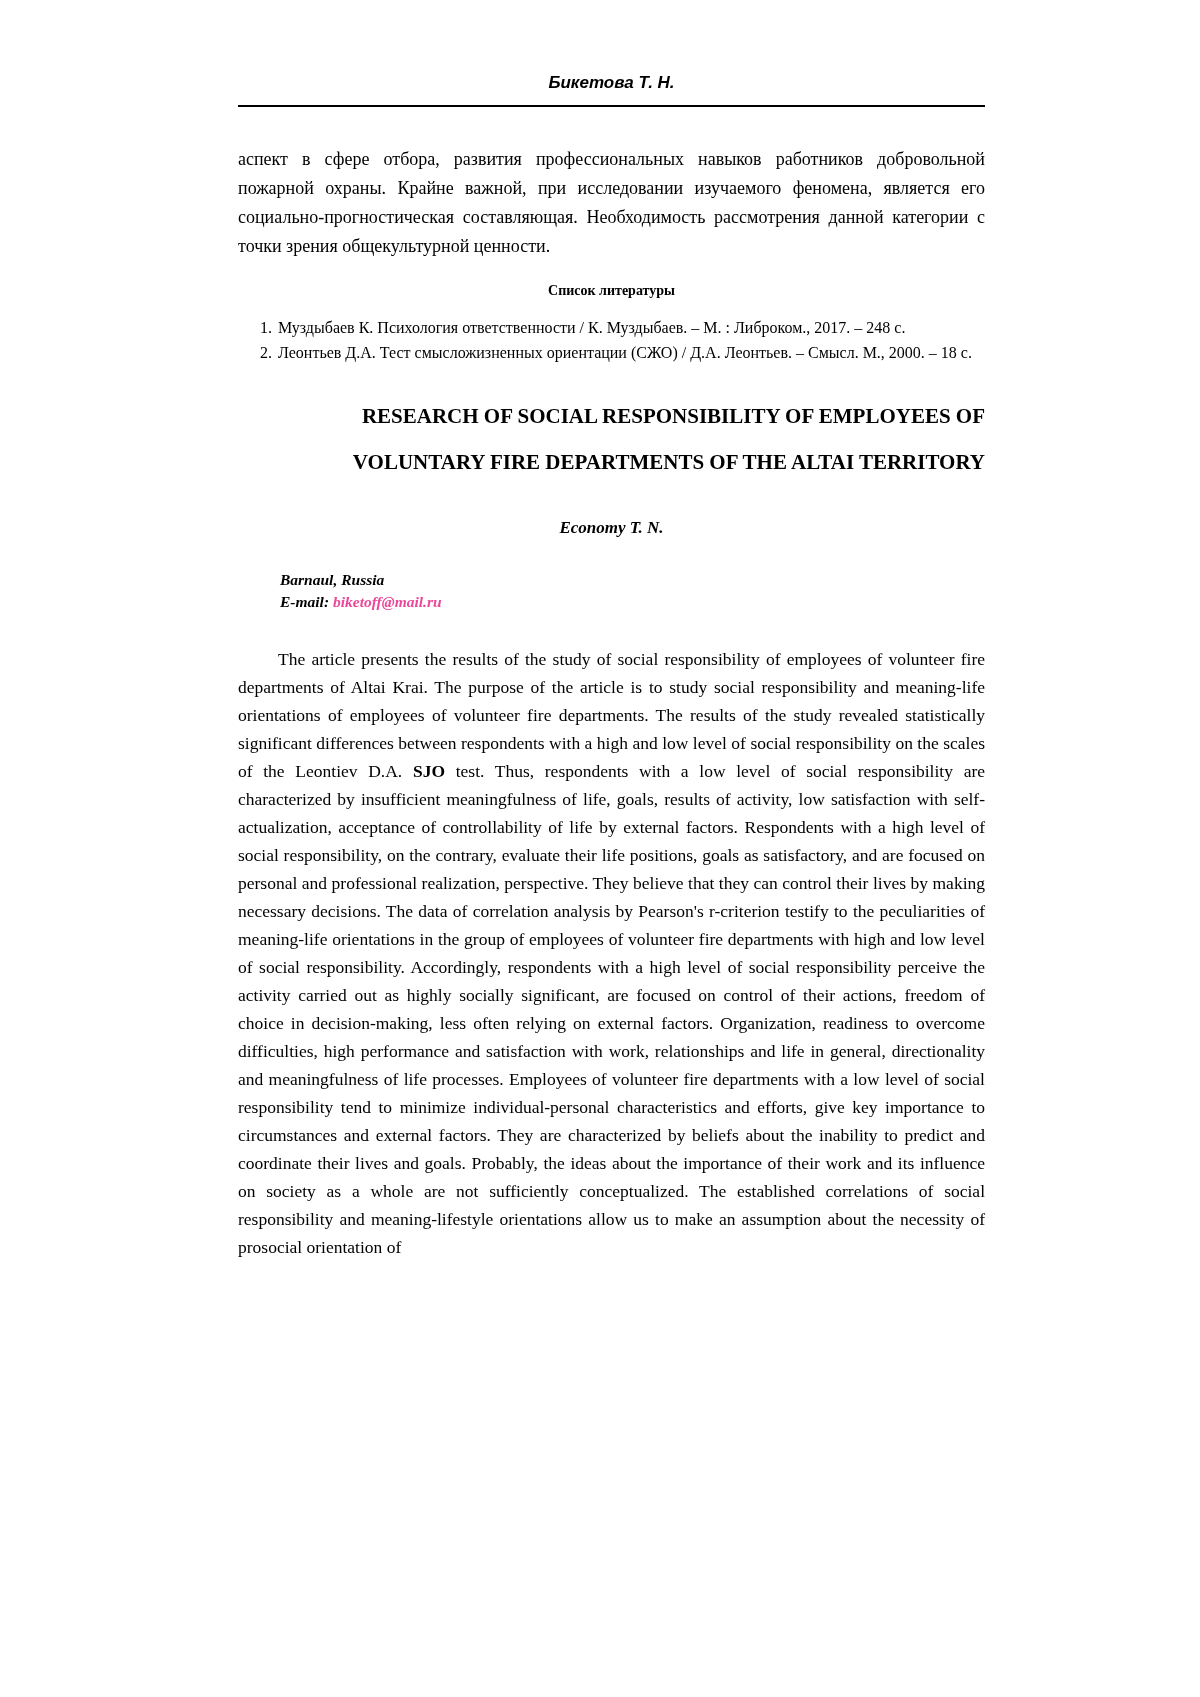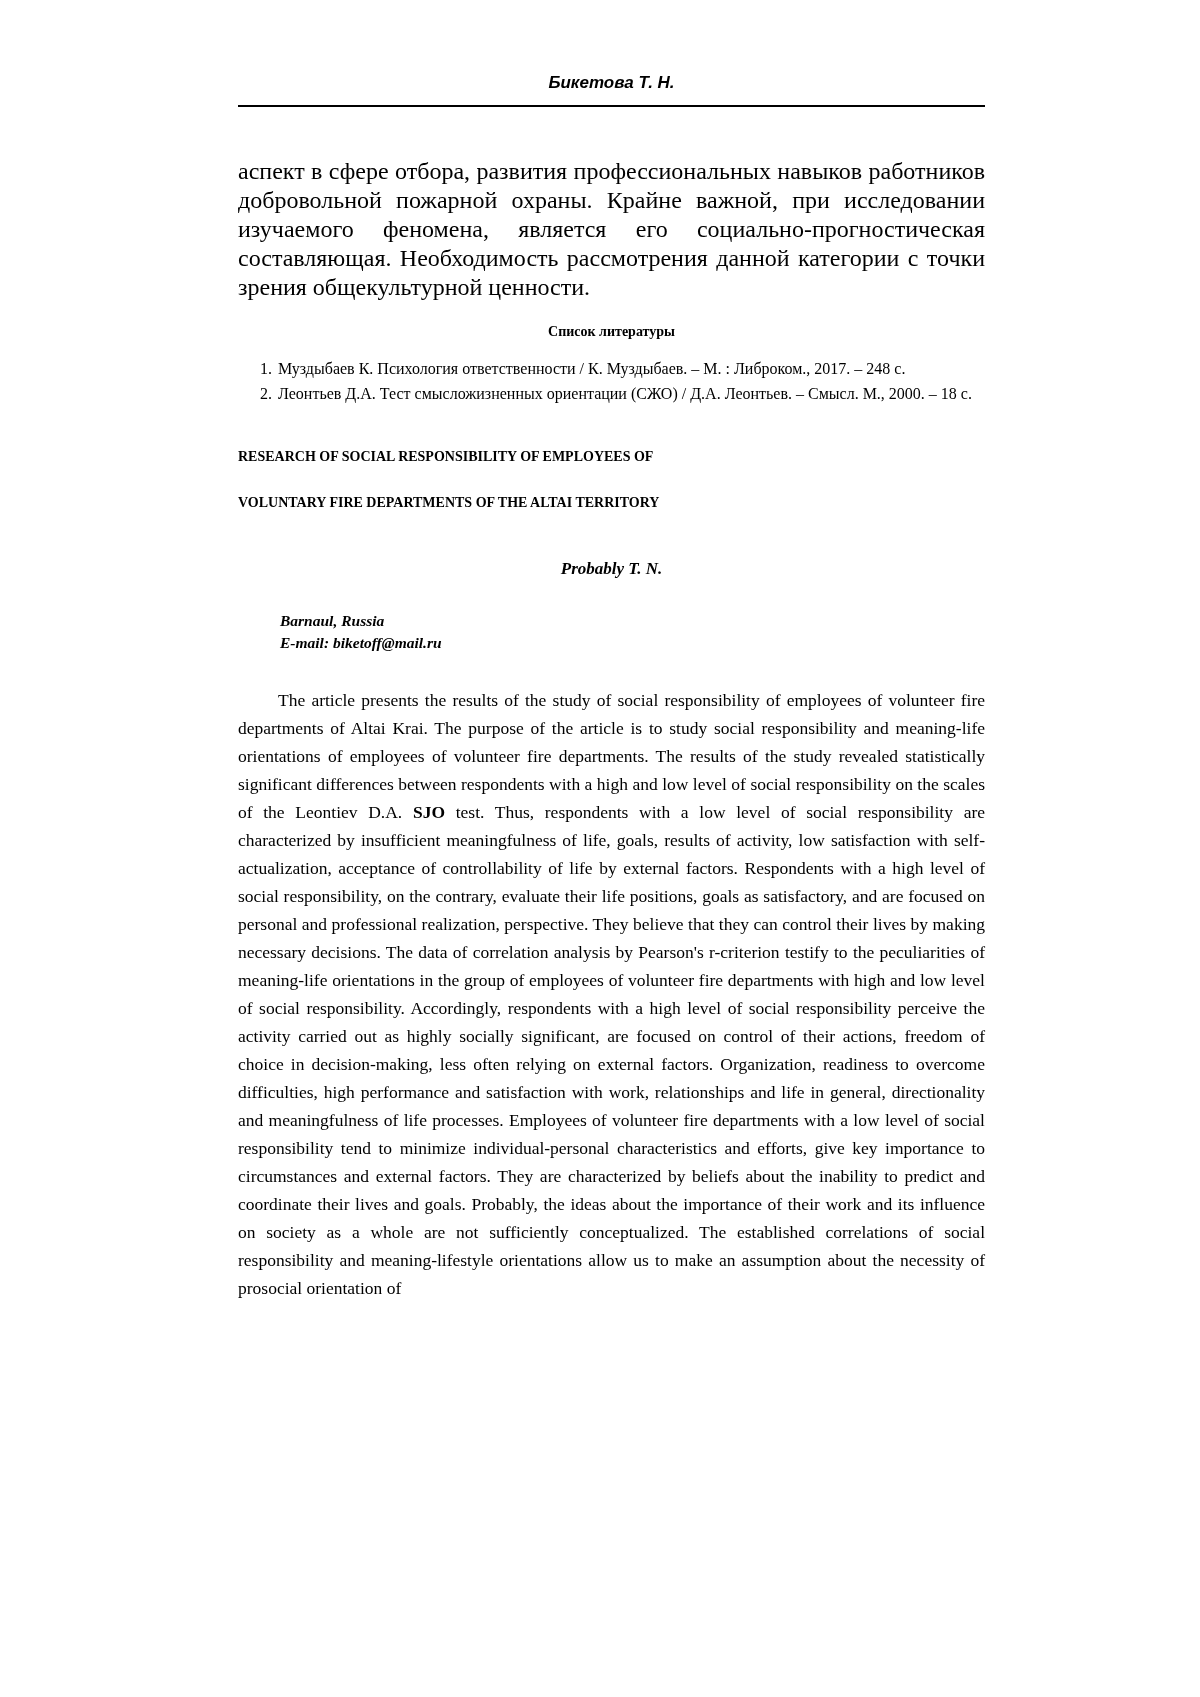--- a/index.html
+++ b/index.html
@@ -26,22 +26,22 @@
     font-style: italic;
     font-size: 17px;
     line-height: 22px;
   }
   .head-rule {
     border: none;
     border-top: 2px solid #000000;
     margin: 11px 0 0 0;
   }
   .ru-paragraph {
-    margin: 50px 0 0 0;
-    font-size: 24px;
+    margin: 38px 0 0 0;
+    font-size: 18px;
     line-height: 29px;
     text-align: justify;
   }
   .ref-heading {
     margin: 18px 0 12px 0;
     text-align: center;
     font-weight: bold;
     font-size: 14px;
     line-height: 24px;
   }
@@ -50,23 +50,23 @@
     padding-left: 30px;
     font-size: 16px;
     line-height: 25px;
     text-align: justify;
   }
   .ref-list li {
     padding-left: 2px;
   }
   .article-title {
     margin: 28px 0 0 0;
-    text-align: left;
+    text-align: right;
     font-weight: bold;
-    font-size: 14px;
+    font-size: 21px;
     line-height: 46px;
     font-family: Liberation Serif, serif;
   }
   .author-line {
     margin-top: 32px;
     text-align: center;
     font-weight: bold;
     font-style: italic;
     font-size: 17px;
     line-height: 22px;
@@ -118,26 +118,26 @@
     <li>
       <span>Леонтьев Д.А. Тест смысложизненных ориентации (СЖО) / Д.А. Леонтьев. – Смысл. М., 2000. – 18 с.</span>
     </li>
   </ol>
 
   <h1 class="article-title">
     <span>RESEARCH OF SOCIAL RESPONSIBILITY OF EMPLOYEES OF</span><br>
     <span>VOLUNTARY FIRE DEPARTMENTS OF THE ALTAI TERRITORY</span>
   </h1>
 
-  <div class="author-line">Probably T. N.</div>
+  <div class="author-line">Economy T. N.</div>
 
   <div class="affiliation">
     <div>Barnaul, Russia</div>
     <div>
-      <span>E-mail: </span><a href="#" class="email-link" style="color: #000000;">biketoff@mail.ru</a>
+      <span>E-mail: </span><a href="#" class="email-link" style="color: #ec4899;">biketoff@mail.ru</a>
     </div>
   </div>
 
   <p class="abstract">
     <span>The article presents the results of the study of social responsibility of employees of volunteer fire departments of Altai Krai. The purpose of the article is to study social responsibility and meaning-life orientations of employees of volunteer fire departments. The results of the study revealed statistically significant differences between respondents with a high and low level of social responsibility on the scales of the Leontiev D.A. </span><b>SJO</b><span> test. Thus, respondents with a low level of social responsibility are characterized by insufficient meaningfulness of life, goals, results of activity, low satisfaction with self-actualization, acceptance of controllability of life by external factors. Respondents with a high level of social responsibility, on the contrary, evaluate their life positions, goals as satisfactory, and are focused on personal and professional realization, perspective. They believe that they can control their lives by making necessary decisions. The data of correlation analysis by Pearson's r-criterion testify to the peculiarities of meaning-life orientations in the group of employees of volunteer fire departments with high and low level of social responsibility. Accordingly, respondents with a high level of social responsibility perceive the activity carried out as highly socially significant, are focused on control of their actions, freedom of choice in decision-making, less often relying on external factors. Organization, readiness to overcome difficulties, high performance and satisfaction with work, relationships and life in general, directionality and meaningfulness of life processes. Employees of volunteer fire departments with a low level of social responsibility tend to minimize individual-personal characteristics and efforts, give key importance to circumstances and external factors. They are characterized by beliefs about the inability to predict and coordinate their lives and goals. Probably, the ideas about the importance of their work and its influence on society as a whole are not sufficiently conceptualized. The established correlations of social responsibility and meaning-lifestyle orientations allow us to make an assumption about the necessity of prosocial orientation of</span>
   </p>
 
 
 </div>
 

